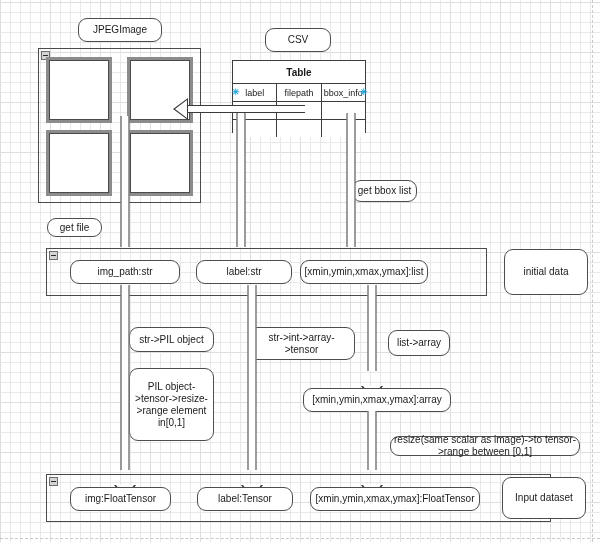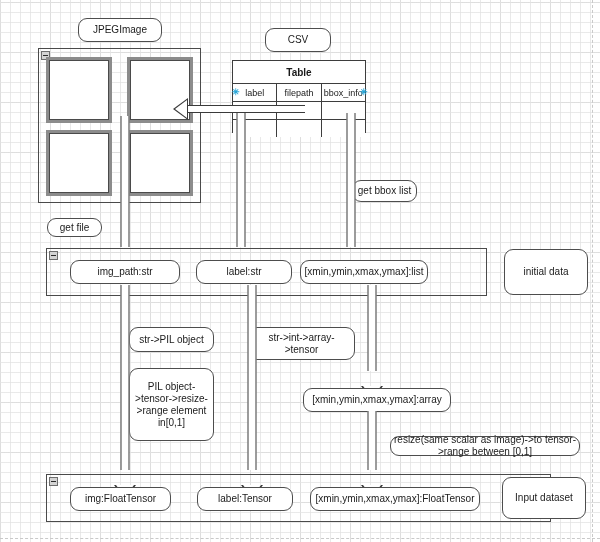--- a/index.html
+++ b/index.html
@@ -281,20 +281,23 @@
   </div>
 
   <div class="rbox" style="left:129px;top:368px;width:85px;height:73px;">
     <span>PIL object-&gt;tensor-&gt;resize-&gt;range element in[0,1]</span>
   </div>
 
   <div class="rbox" style="left:248px;top:327px;width:107px;height:33px;">
     <span>str-&gt;int-&gt;array-&gt;tensor</span>
   </div>
 
+  <div class="rbox" style="left:388px;top:330px;width:62px;height:26px;">
+    <span>list-&gt;array</span>
+  </div>
 
   <div class="rbox" style="left:390px;top:436px;width:190px;height:20px;">
     <span>resize(same scalar as image)-&gt;to tensor-&gt;range  between [0,1]</span>
   </div>
 
   <div class="arrow-down" style="left:360px;top:285px;width:24px;height:101px;">
     <div class="shaft" style="width:9px;height:86px;"></div>
     <div class="head" style="bottom:0;">
         <div class="outer"></div>
         <div class="inner"></div>

